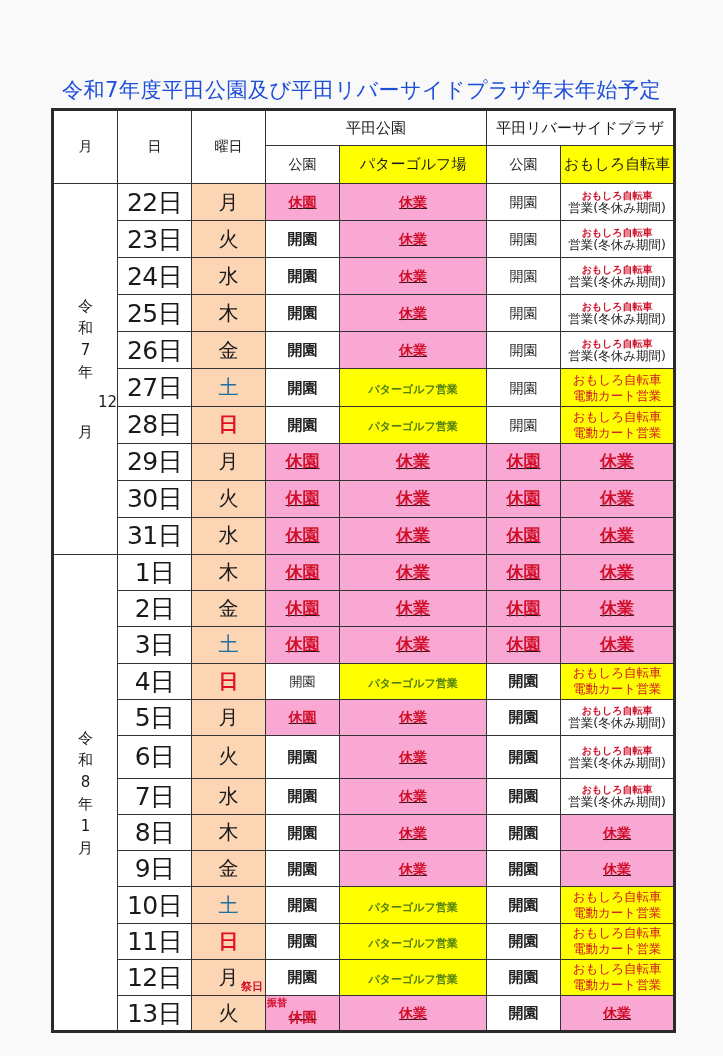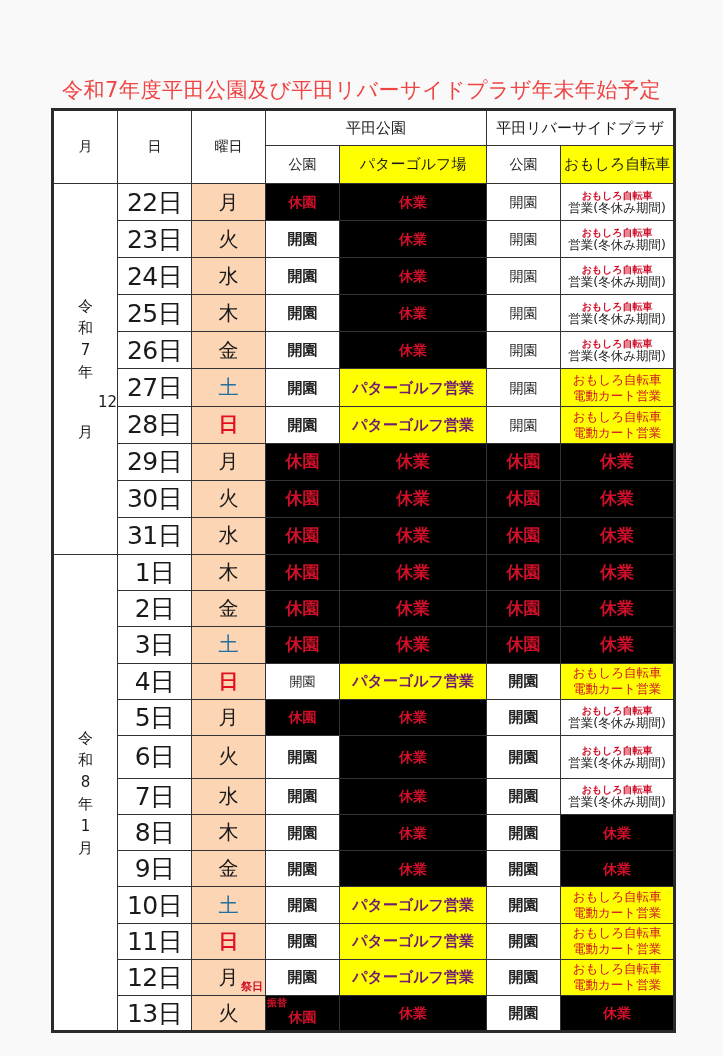--- a/index.html
+++ b/index.html
@@ -2,49 +2,49 @@
 <html><head>
 <meta charset="utf-8">
 <style>
   html, body { margin:0; padding:0; }
   body {
     width:723px; height:1056px; background:#f9f9f9; position:relative;
     font-family:"DejaVu Sans", sans-serif; color:#1a1a1a; overflow:hidden;
   }
   .title {
     position:absolute; left:0; top:76px; width:723px; text-align:center;
-    font-size:21px; letter-spacing:0.5px; color:#ef4444;
+    font-size:21px; letter-spacing:0.5px; color:#1d4ed8;
   }
   table.sched {
     position:absolute; left:51px; top:108px;
     border-collapse:collapse; table-layout:fixed;
     border:3px solid #2a2a2a;
   }
   table.sched td, table.sched th {
     border:1.5px solid #333; padding:0; text-align:center; vertical-align:middle;
     overflow:hidden; white-space:nowrap; font-weight:normal;
   }
   .hdr { background:#fff; font-size:14px; font-weight:bold; }
   .hdr-group { font-size:15px; }
   .hdr-yellow { background:#ffff00; font-size:15px; }
   .month-cell { background:#fff; font-size:15px; line-height:22px; white-space:normal !important; font-weight:bold; }
   .day-cell { background:#fff; font-size:25px; font-weight:bold; letter-spacing:-0.5px; }
   .wd-cell { background:#fcd5b4; font-size:20px; position:relative; }
   .wd-sat { color:#1f6fa0; }
   .wd-sun { color:#e01020; font-weight:bold; }
   .holiday-note { position:absolute; right:2px; bottom:1px; font-size:11px; color:#d0102a; font-weight:bold; }
   .furikae-note { position:absolute; left:1px; top:0px; font-size:10px; color:#d0102a; font-weight:bold; }
-  .c-blue { background:#000000; }
+  .c-blue { background:#f9a8d4;text-decoration:underline; }
   .c-yellow { background:#ffff00; }
   .c-white { background:#fff; }
   .t-open { font-size:15px; color:#222; font-weight:bold; }
   .t-open-sm { font-size:13px; color:#222; }
   .t-closed { color:#d0102a; font-size:14px; font-weight:bold; }
   .t-closed-big { color:#d0102a; font-size:17px; font-weight:bold; }
-  .t-golf { color:#701a75; font-size:15px; font-weight:bold; }
+  .t-golf { color:#4d7c0f; font-size:11px; font-weight:bold; }
   .t-cart { color:#d0102a; font-size:12.5px; font-weight:bold; line-height:16px; white-space:normal !important; }
   .t-winter { font-size:12px; line-height:13px; white-space:normal !important; }
   .t-winter .top { display:block; color:#d0102a; font-size:10px; font-weight:bold; line-height:11px; }
   .t-winter .bot { display:block; color:#222; font-size:12.5px; }
   .cell-rel { position:relative; }
 </style>
 </head>
 <body>
 
 <div class="title">令和7年度平田公園及び平田リバーサイドプラザ年末年始予定</div>

